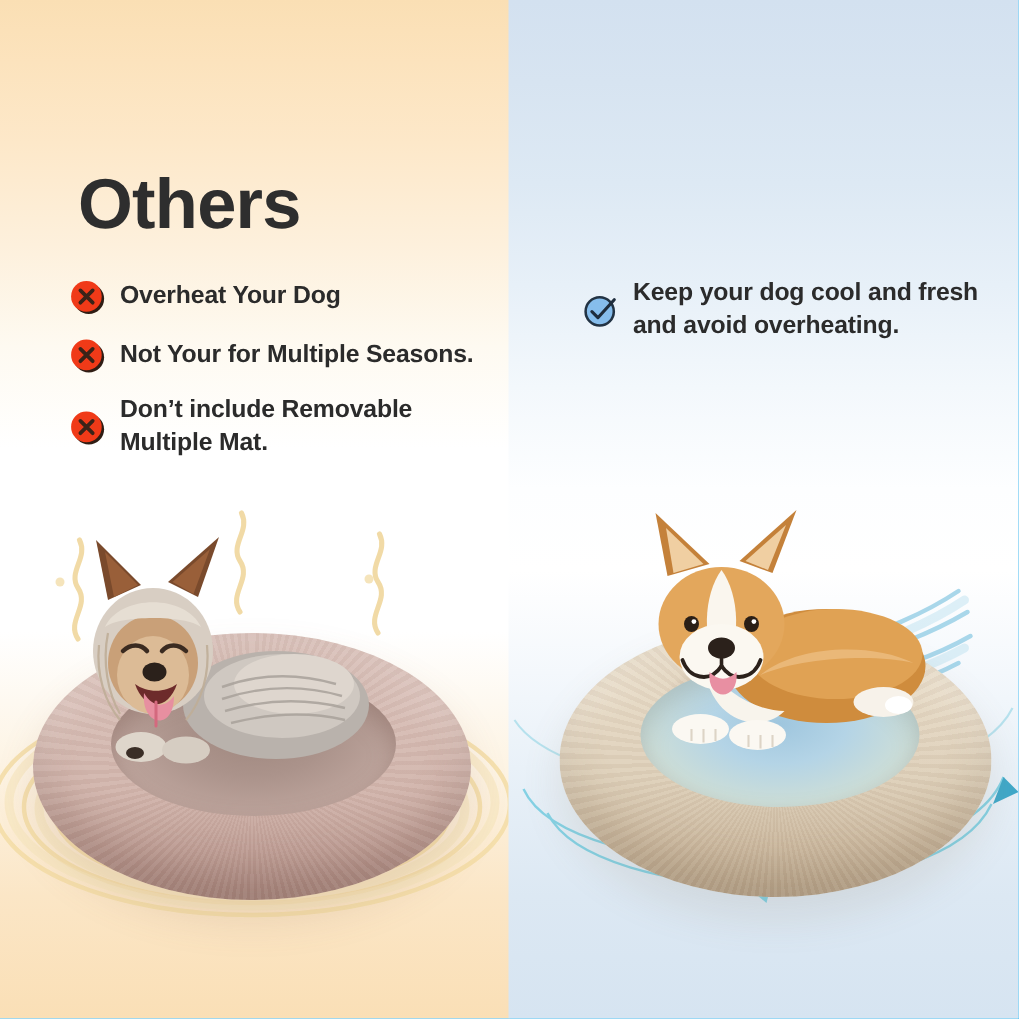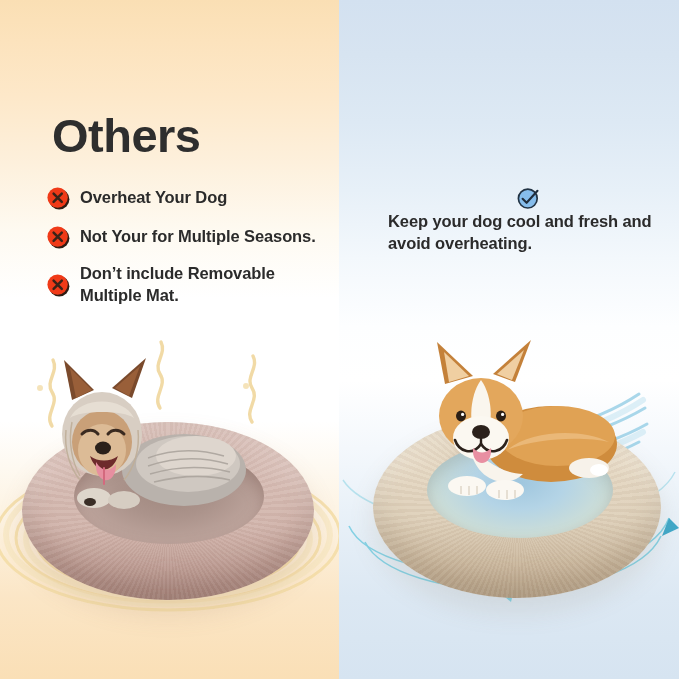--- a/index.html
+++ b/index.html
@@ -91,21 +91,21 @@
     margin-right: 9px;
   }
   .bullet-icon svg { display: block; }
   .bullet-text {
     font-size: 16.5px;
     font-weight: 700;
     color: #2b2b2b;
     line-height: 1.33;
     letter-spacing: -0.1px;
   }
-  .bullets-right .bullet { margin-bottom: 14px; flex-direction: column; }
+  .bullets-right .bullet { margin-bottom: 14px; }
 
   
   .scene {
     position: absolute;
     top: 330px;
     height: 349px;
     width: 340px;
     overflow: hidden;
   }
   .scene-left  { left: 0; }

